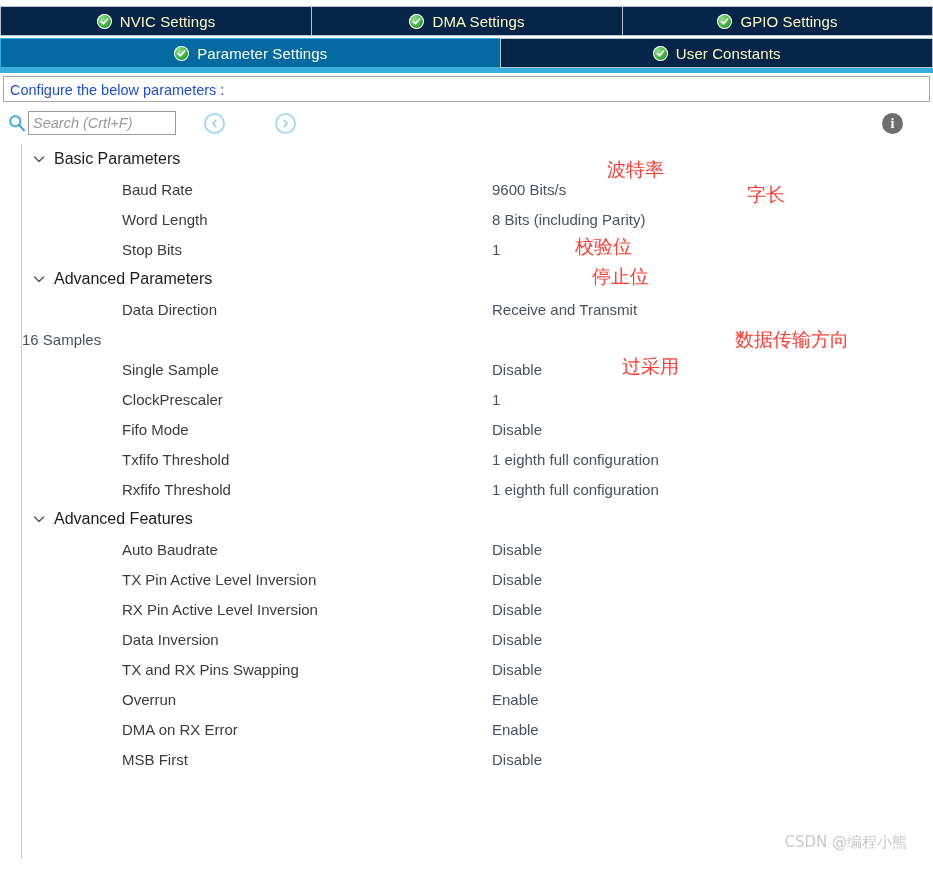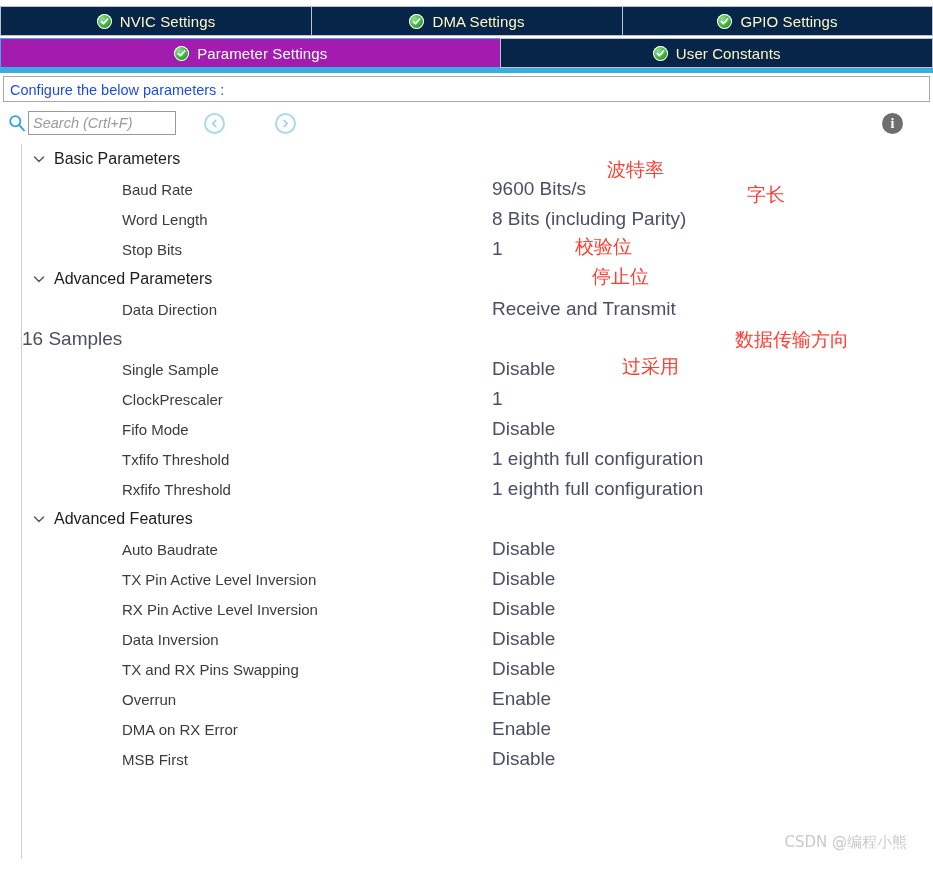--- a/index.html
+++ b/index.html
@@ -40,21 +40,21 @@
     font-size: 15px;
     letter-spacing: .1px;
     border: 1px solid #b9c3cd;
     border-top: 1px solid #b9c3cd;
     margin-left: -1px;
     white-space: nowrap;
     cursor: default;
   }
   .tab:first-child { margin-left: 0; }
   .tab.active {
-    background: #a21caf;
+    background: #0369a1;
     color: #ffffff;
     border-color: #3aaede;
   }
   .tab-check {
     width: 15px;
     height: 15px;
     border-radius: 50%;
     background: radial-gradient(circle at 35% 32%, #8fe08f 0%, #3cab3c 55%, #1e7a1e 100%);
     box-shadow: 0 0 0 1px #ffffff inset;
     display: inline-flex;
@@ -184,21 +184,21 @@
   }
   .param-name {
     padding-left: 100px;
     width: 470px;
     box-sizing: border-box;
     font-size: 15px;
     color: #3b3b3b;
     white-space: nowrap;
   }
   .param-value {
-    font-size: 19px;
+    font-size: 15px;
     color: #4a4f63;
     white-space: nowrap;
   }
   .annot {
     position: absolute;
     color: #ff3b30;
     font-size: 19px;
     font-family: "DejaVu Sans", sans-serif;
     white-space: nowrap;
     pointer-events: none;

